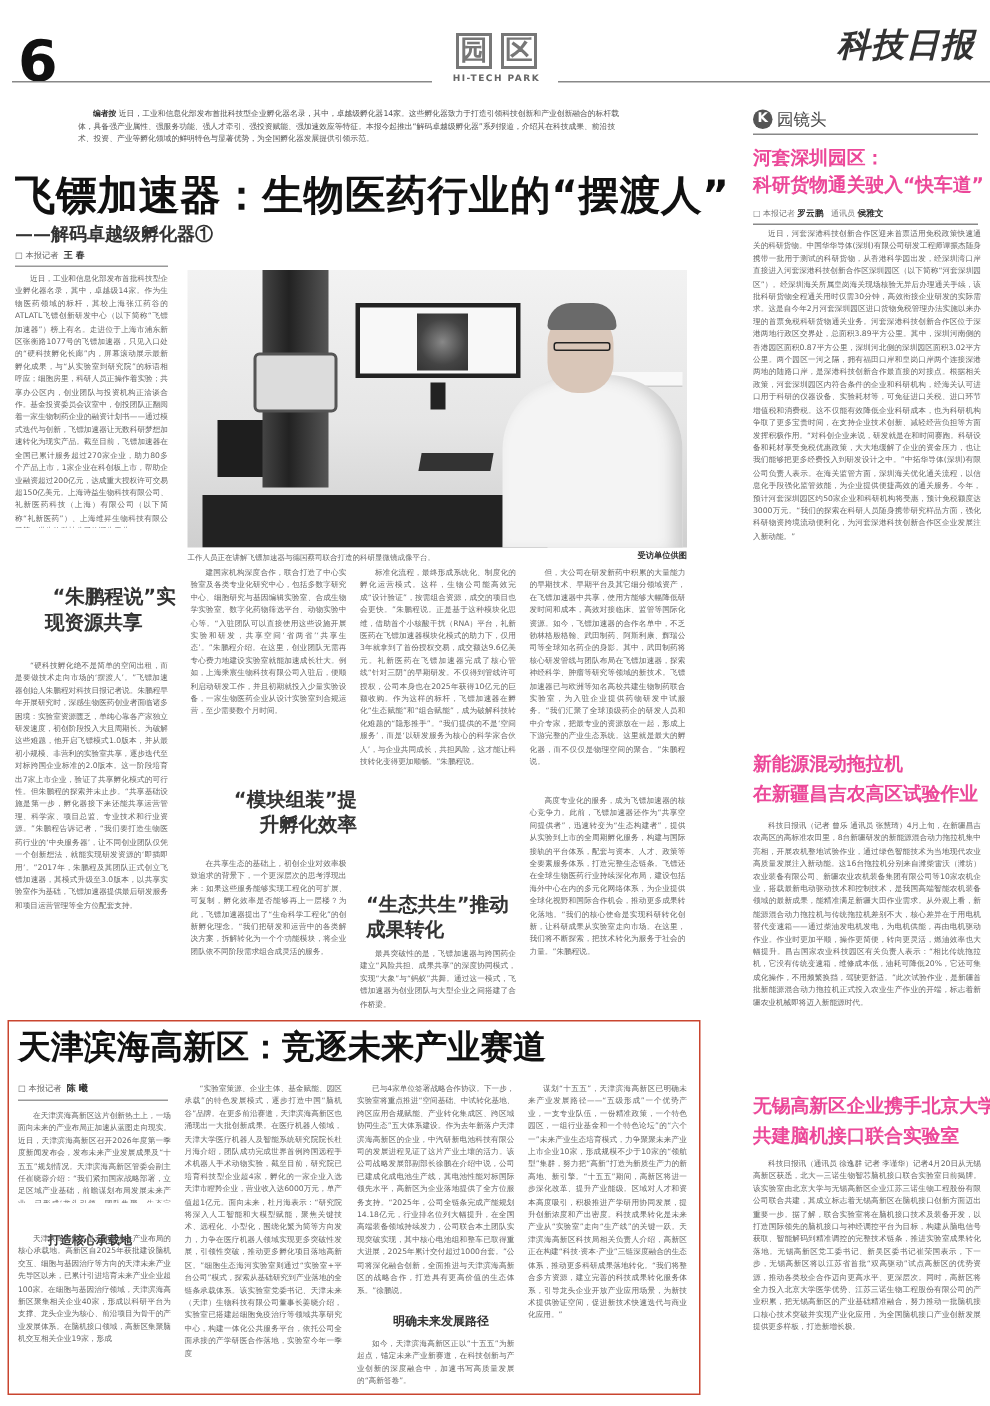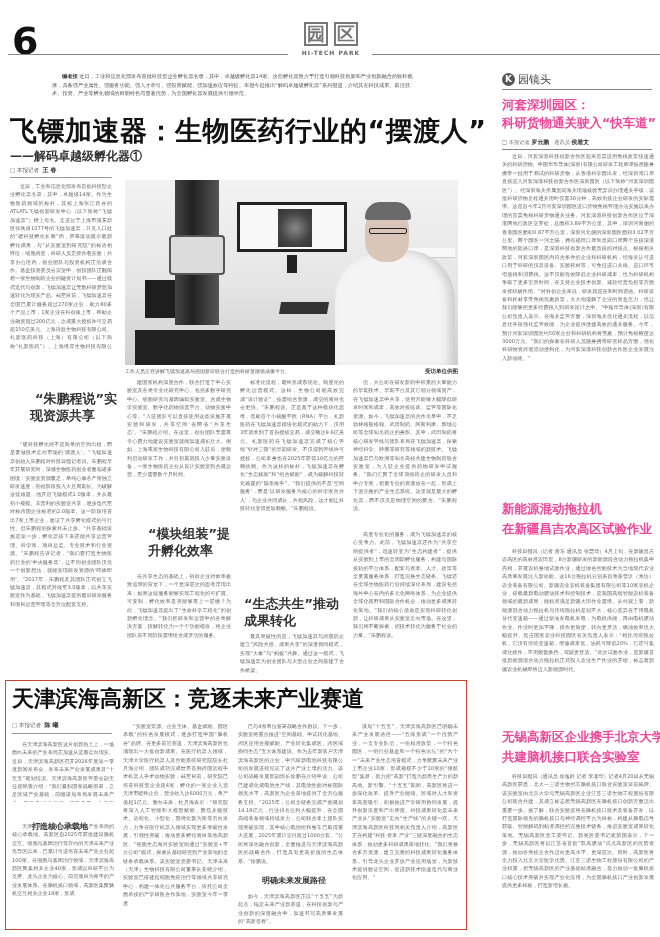--- a/index.html
+++ b/index.html
@@ -79,20 +79,21 @@
   <div class="page-num">6</div>
   <div class="mast-rule-l"></div>
   <div class="section-logo">
     <div class="chars">
       <div class="ch">园</div>
       <div class="ch">区</div>
     </div>
     <div class="en">HI-TECH PARK</div>
   </div>
   <div class="mast-rule-r"></div>
+  <div class="paper-name">科技日报</div>
 </div>
 
 <div class="editor-note">
   <b>编者按</b>
   <span>近日，工业和信息化部发布首批科技型企业孵化器名录，其中，卓越级孵化器14家。这些孵化器致力于打造引领科技创新和产业创新融合的标杆载体，具备强产业属性、强服务功能、强人才牵引、强投资赋能、强加速效应等特征。本报今起推出“解码卓越级孵化器”系列报道，介绍其在科技成果、前沿技术、投资、产业等孵化领域的鲜明特色与显著优势，为全国孵化器发展提供引领示范。</span>
 </div>
 
 <div class="headline">飞镖加速器：生物医药行业的“摆渡人”</div>
 <div class="subhead">——解码卓越级孵化器①</div>
 <div class="byline">
@@ -128,21 +129,21 @@
 <div class="sub-h" style="left:30px; top:390px;">
   <span style="display:block; width:95px; white-space:normal; line-height:17px; text-indent:5px;">“朱鹏程说”实现资源共享</span>
 </div>
 <div class="col" style="left:10px; top:440px; width:102px; height:236px;">
   <p>“硬科技孵化绝不是简单的空间出租，而是要做技术走向市场的‘摆渡人’。”飞镖加速器创始人朱鹏程对科技日报记者说。朱鹏程早年开展研究时，深感生物医药创业者面临诸多困境：实验室资源匮乏，单纯心靠各产家独立研发速度，初创阶段投入大且周期长。为破解这些难题，他开启飞镖模式1.0版本，并从最初小规模、非营利的实验室共享，逐步迭代至对标跨国企业标准的2.0版本。这一阶段培育出7家上市企业，验证了共享孵化模式的可行性。但朱鹏程的探索并未止步。“共享基础设施是第一步，孵化器接下来还能共享运营管理、科学家、项目总监、专业技术和行业资源。”朱鹏程告诉记者，“我们要打造生物医药行业的‘中央服务器’，让不同创业团队仅凭一个创新想法，就能实现研发资源的‘即插即用’。”2017年，朱鹏程及其团队正式创立飞镖加速器，其模式升级至3.0版本，以共享实验室作为基础，飞镖加速器提供最后研发服务和项目运营管理等全方位配套支持。</p>
 </div>
 
 <div class="col" style="left:127px; top:378px; width:104px; height:110px;">
   <p>建国家机构深度合作，联合打造了中心实验室及各类专业化研究中心，包括多数字研究中心、细胞研究与基因编辑实验室、合成生物学实验室、数字化药物筛选平台、动物实验中心等。“入驻团队可以直接使用这些设施开展实验和研发，共享空间‘省两省’‘共享生态’。”朱鹏程介绍。在这里，创业团队无需再专心费力地建设实验室就能加速成长壮大。例如，上海乘宸生物科技有限公司入驻后，便顺利启动研发工作，并且初期就投入少量实验设备，一家生物医药企业从设计实验室到合规运营，至少需要数个月时间。</p>
 </div>
-<div class="sub-h" style="left:148px; top:525px; width:90px; white-space:normal; line-height:17px;">“模块组装”提升孵化效率</div>
+<div class="sub-h" style="left:148px; top:525px; width:90px; white-space:normal; line-height:17px;text-align:right;">“模块组装”提升孵化效率</div>
 <div class="col" style="left:127px; top:572px; width:104px; height:104px;">
   <p>在共享生态的基础上，初创企业对效率极致追求的背景下，一个更深层次的思考浮现出来：如果这些服务能够实现工程化的可扩展、可复制，孵化效率是否能够再上一层楼？为此，飞镖加速器提出了“生命科学工程化”的创新孵化理念。“我们把研发和运营中的各类解决方案，拆解转化为一个个功能模块，将企业团队依不同阶段需求组合成灵活的服务。</p>
 </div>
 
 <div class="col" style="left:240px; top:378px; width:104px; height:155px;">
   <p>标准化流程，最终形成系统化、制度化的孵化运营模式。这样，生物公司能高效完成“设计验证”，按需组合资源，成交的项目也会更快。”朱鹏程说。正是基于这种模块化思维，借助首个小核酸干扰（RNA）平台，礼新医药在飞镖加速器模块化模式的助力下，仅用3年就拿到了首份授权交易，成交额达9.6亿美元。礼新医药在飞镖加速器完成了核心管线“针对三阴”的早期研发。不仅得到管线许可授权，公司本身也在2025年获得10亿元的巨额收购。作为这样的标杆，飞镖加速器在孵化“生态赋能”和“组合赋能”，成为破解科技转化难题的“隐形推手”。“我们提供的不是‘空间服务’，而是‘以研发服务为核心的科学家合伙人’，与企业共同成长，共担风险，这才能让科技转化变得更加顺畅。”朱鹏程说。</p>
 </div>
 <div class="col" style="left:353px; top:378px; width:104px; height:150px;">
   <p>但，大公司在研发新药中积累的大量能力的早期技术、早期平台及其它细分领域资产，在飞镖加速器中共享，使用方能够大幅降低研发时间和成本，高效对接临床、监管等国际化资源。如今，飞镖加速器的合作名单中，不乏勃林格殷格翰、武田制药、阿斯利康、辉瑞公司等全球知名药企的身影。其中，武田制药将核心研发管线与团队布局在飞镖加速器，探索神经科学、肿瘤等研究等领域的新技术。飞镖加速器已与欧洲等知名高校共建生物制药联合实验室，为入驻企业提供药物研发中试服务。“我们汇聚了全球顶级药企的研发人员和中介专家，把最专业的资源放在一起，形成上下游完整的产业生态系统。这里就是最大的孵化器，而不仅仅是物理空间的聚合。”朱鹏程说。</p>
 </div>

